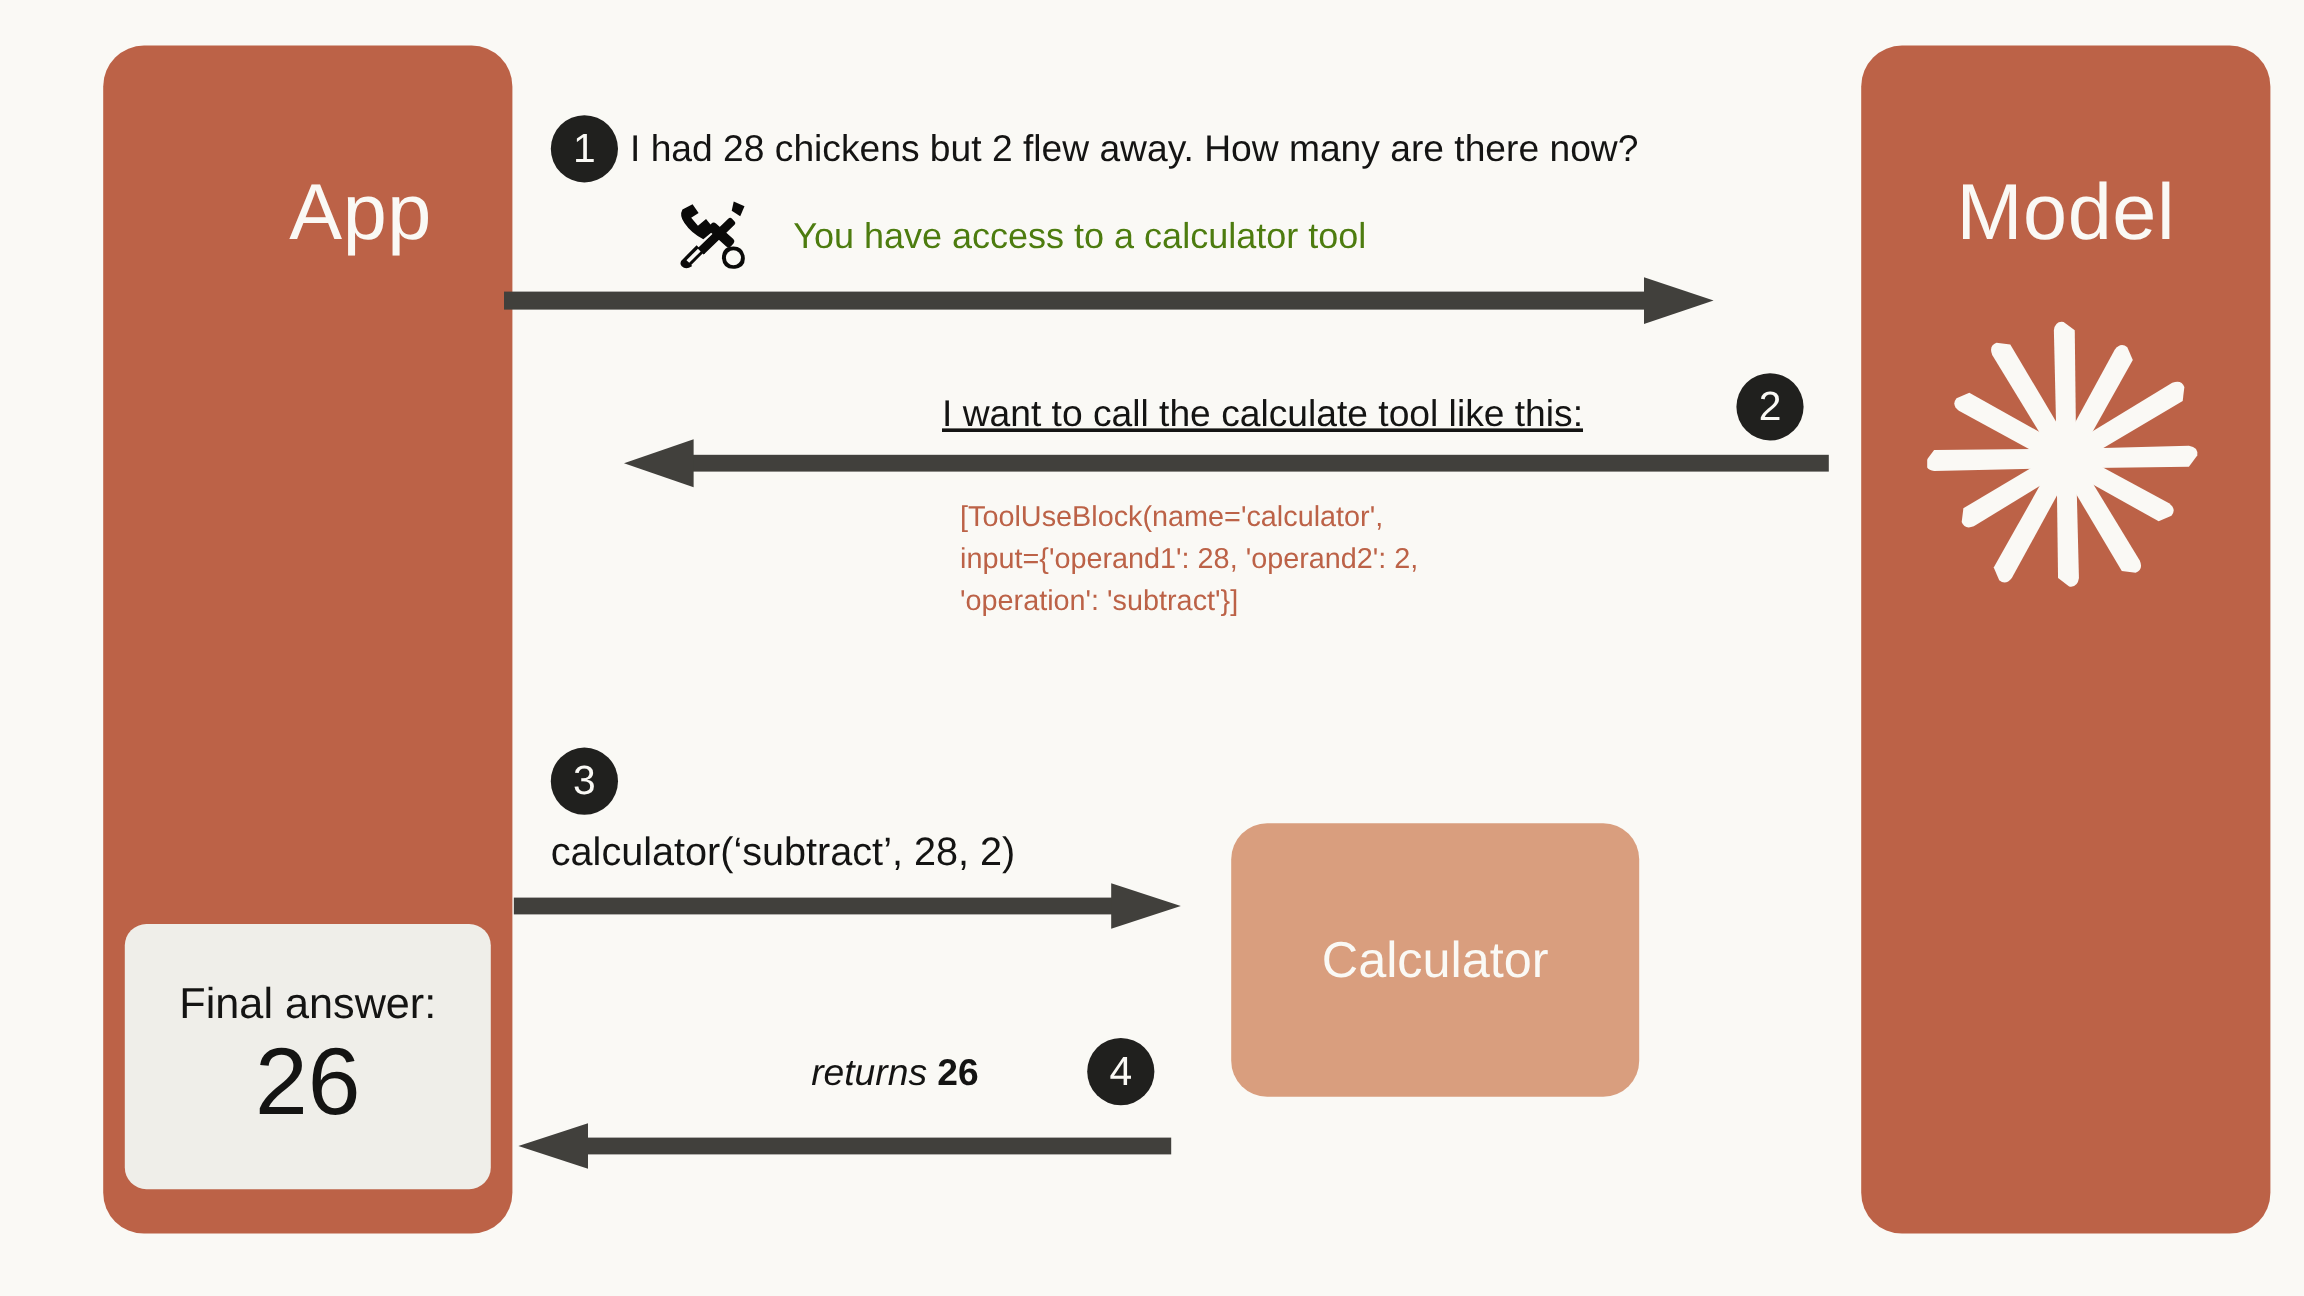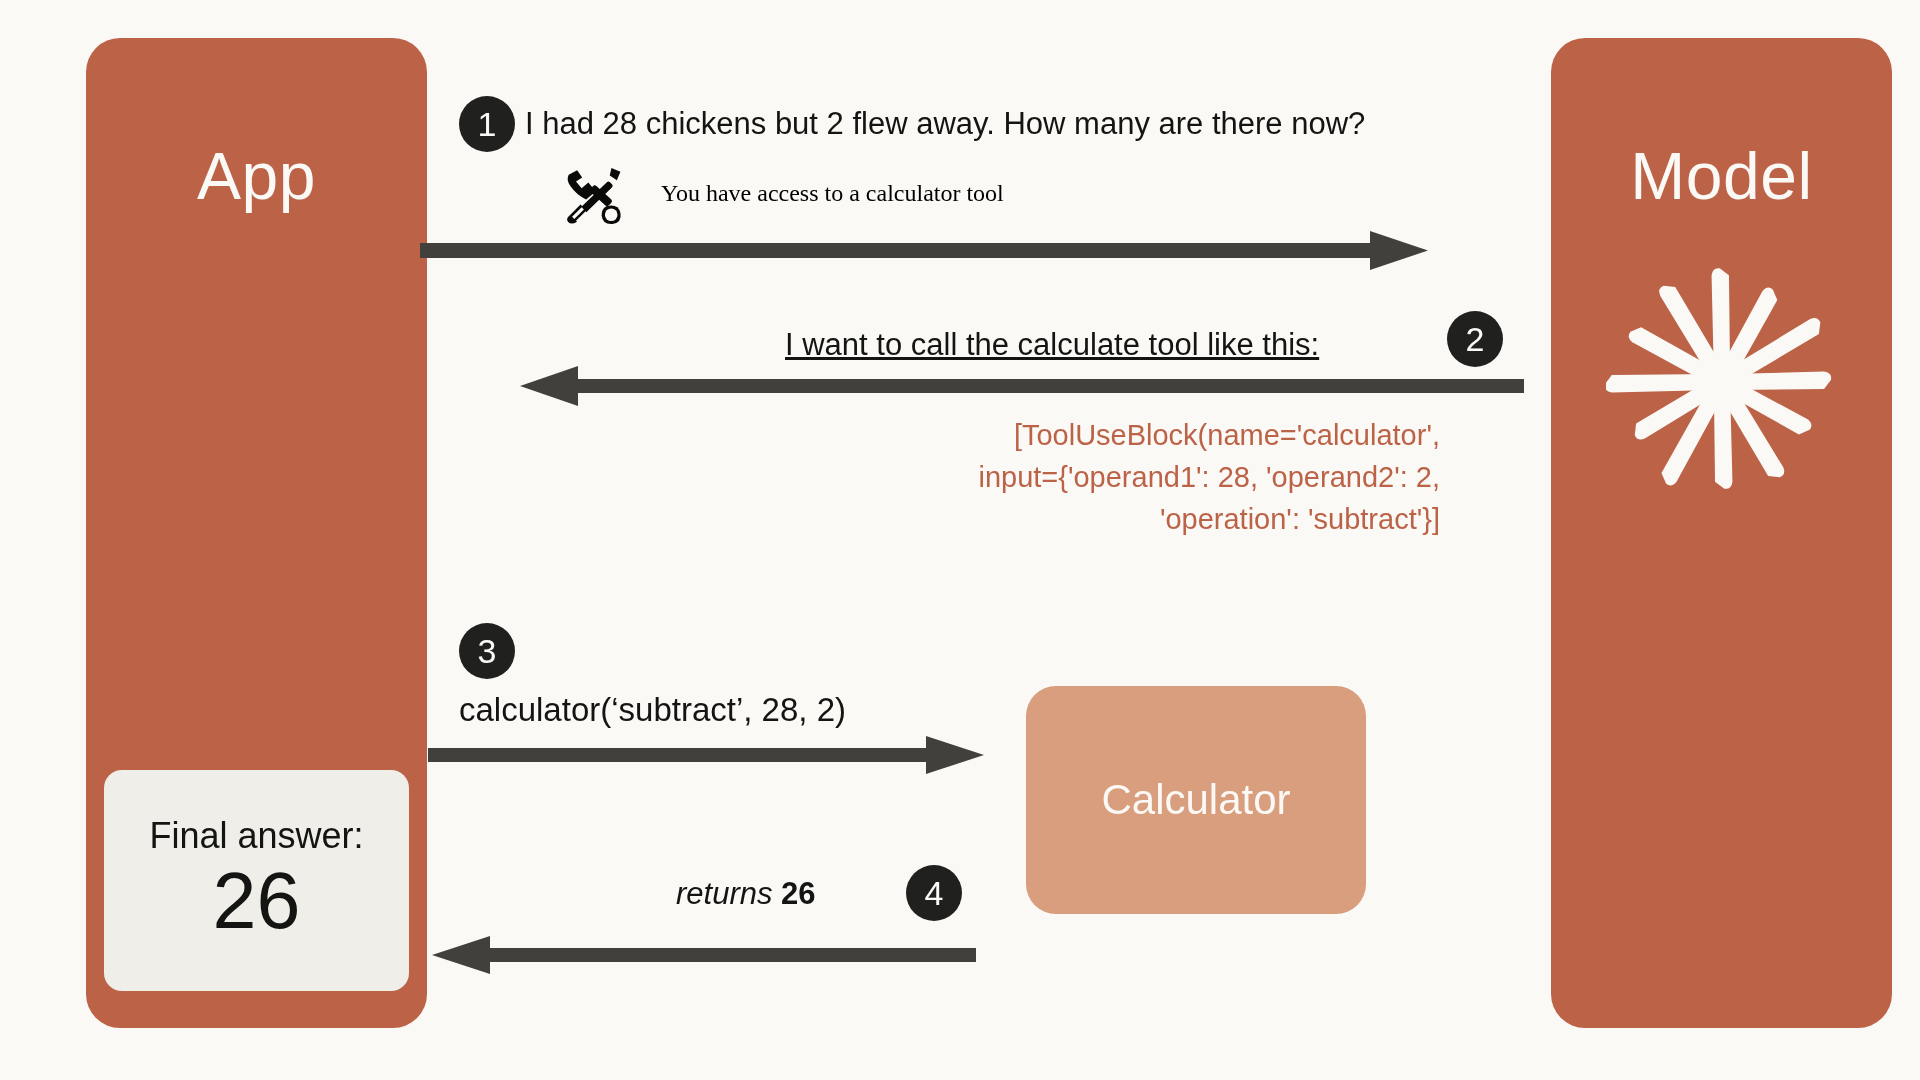--- a/index.html
+++ b/index.html
@@ -41,21 +41,21 @@
     position: absolute;
     left: 0;
     width: 100%;
     text-align: center;
     color: #FAF9F5;
     font-size: 66px;
     font-weight: 400;
     letter-spacing: 0.5px;
     line-height: 1;
   }
-  #app-title { top: 105px; }
+  #app-title { top: 105px; margin-left: 44px; }
   #model-title { top: 105px; }
 
   
   #starburst {
     position: absolute;
     left: 50%;
     top: 228px;
     transform: translateX(-50%);
     width: 232px;
     height: 232px;
@@ -148,38 +148,37 @@
     position: absolute;
     left: 558px;
     top: 160px;
     font-size: 52px;
     line-height: 1;
     filter: grayscale(1) brightness(0);
   }
   #tool-note {
     left: 661px;
     top: 178px;
-    font-size: 24px;
-    color: #000000;
-    font-family: Liberation Serif, serif;
+    font-size: 30px;
+    color: #4d7c0f;
   }
   #step2-text {
     left: 785px;
     top: 325px;
     font-size: 31px;
     text-decoration: underline;
   }
   #tooluse-block {
     position: absolute;
     left: 800px;
     top: 414px;
     width: 640px;
-    text-align: right;
+    text-align: left;
     color: #BC6247;
-    font-size: 29px;
+    font-size: 24px;
     line-height: 1.45;
     white-space: pre-line;
   }
   #step3-call {
     left: 459px;
     top: 688px;
     font-size: 33px;
   }
   #step4-returns {
     left: 676px;

